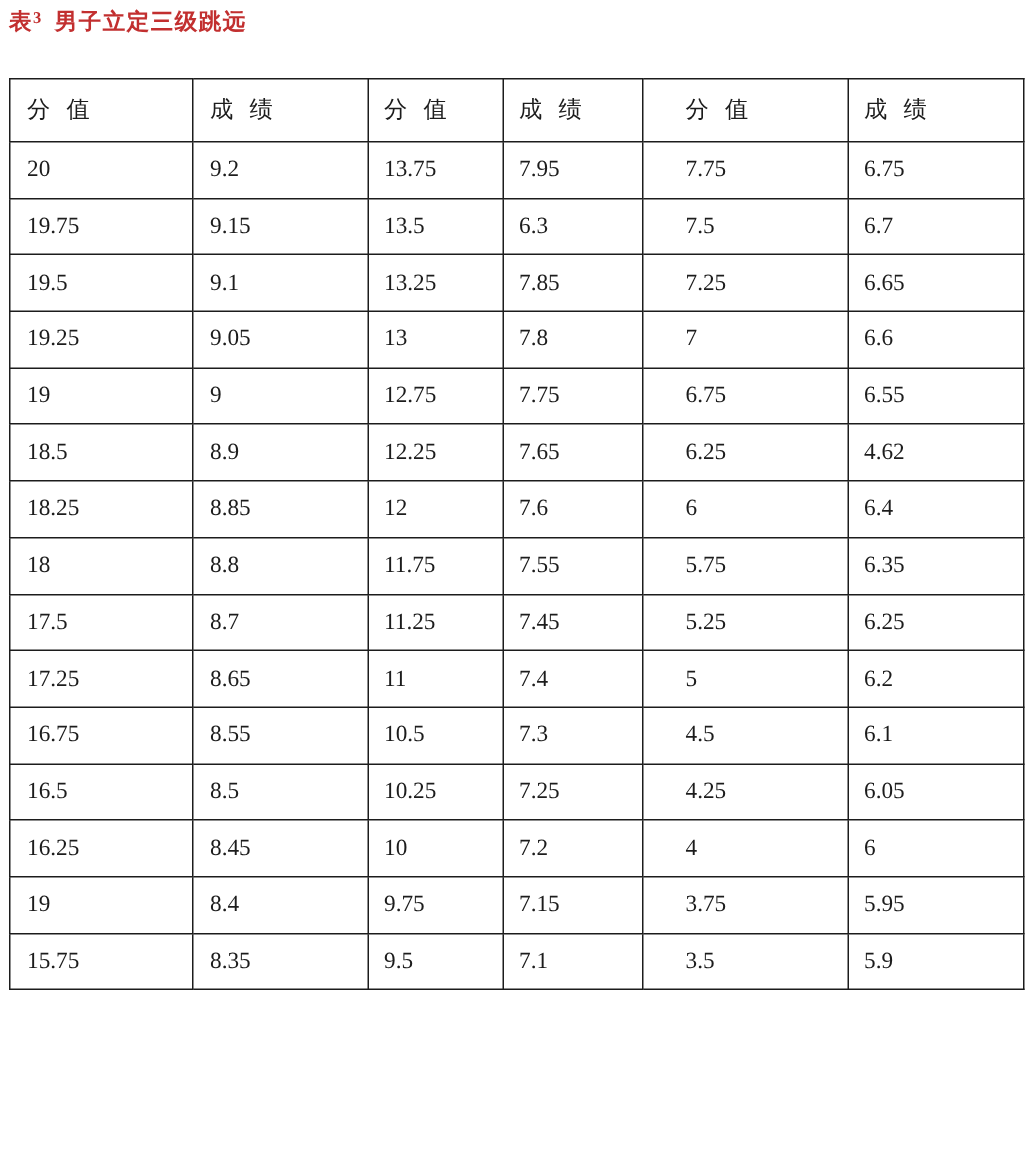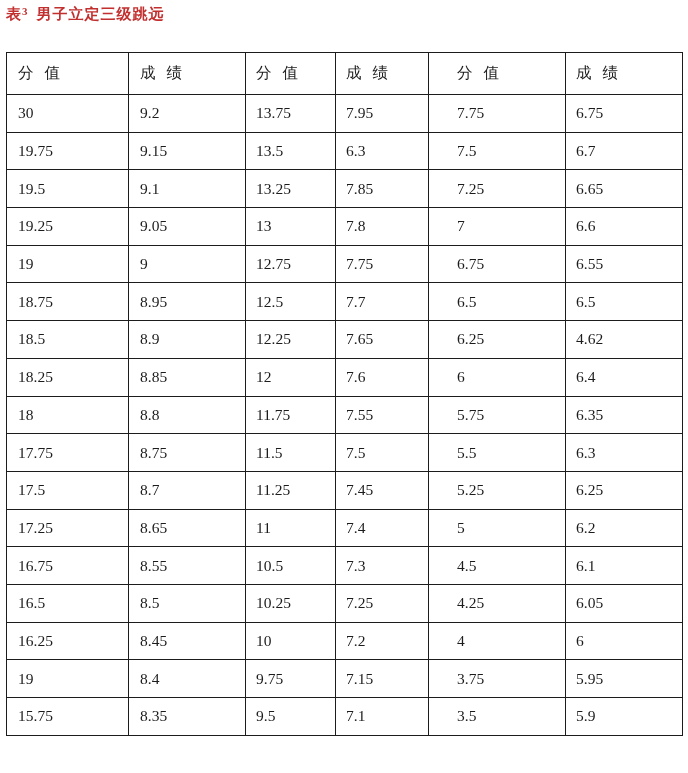--- a/index.html
+++ b/index.html
@@ -100,21 +100,21 @@
         <th>分 值</th>
         <th>成 绩</th>
         <th>分 值</th>
         <th>成 绩</th>
         <th>分 值</th>
         <th>成 绩</th>
       </tr>
     </thead>
     <tbody id="table-body">
         <tr>
-          <td>30</td>
+          <td>20</td>
           <td>9.2</td>
           <td>13.75</td>
           <td>7.95</td>
           <td>7.75</td>
           <td>6.75</td>
         </tr>
         <tr>
           <td>19.75</td>
           <td>9.15</td>
           <td>13.5</td>
@@ -140,28 +140,20 @@
         </tr>
         <tr>
           <td>19</td>
           <td>9</td>
           <td>12.75</td>
           <td>7.75</td>
           <td>6.75</td>
           <td>6.55</td>
         </tr>
         <tr>
-          <td>18.75</td>
-          <td>8.95</td>
-          <td>12.5</td>
-          <td>7.7</td>
-          <td>6.5</td>
-          <td>6.5</td>
-        </tr>
-        <tr>
           <td>18.5</td>
           <td>8.9</td>
           <td>12.25</td>
           <td>7.65</td>
           <td>6.25</td>
           <td>4.62</td>
         </tr>
         <tr>
           <td>18.25</td>
           <td>8.85</td>
@@ -172,28 +164,20 @@
         </tr>
         <tr>
           <td>18</td>
           <td>8.8</td>
           <td>11.75</td>
           <td>7.55</td>
           <td>5.75</td>
           <td>6.35</td>
         </tr>
         <tr>
-          <td>17.75</td>
-          <td>8.75</td>
-          <td>11.5</td>
-          <td>7.5</td>
-          <td>5.5</td>
-          <td>6.3</td>
-        </tr>
-        <tr>
           <td>17.5</td>
           <td>8.7</td>
           <td>11.25</td>
           <td>7.45</td>
           <td>5.25</td>
           <td>6.25</td>
         </tr>
         <tr>
           <td>17.25</td>
           <td>8.65</td>

